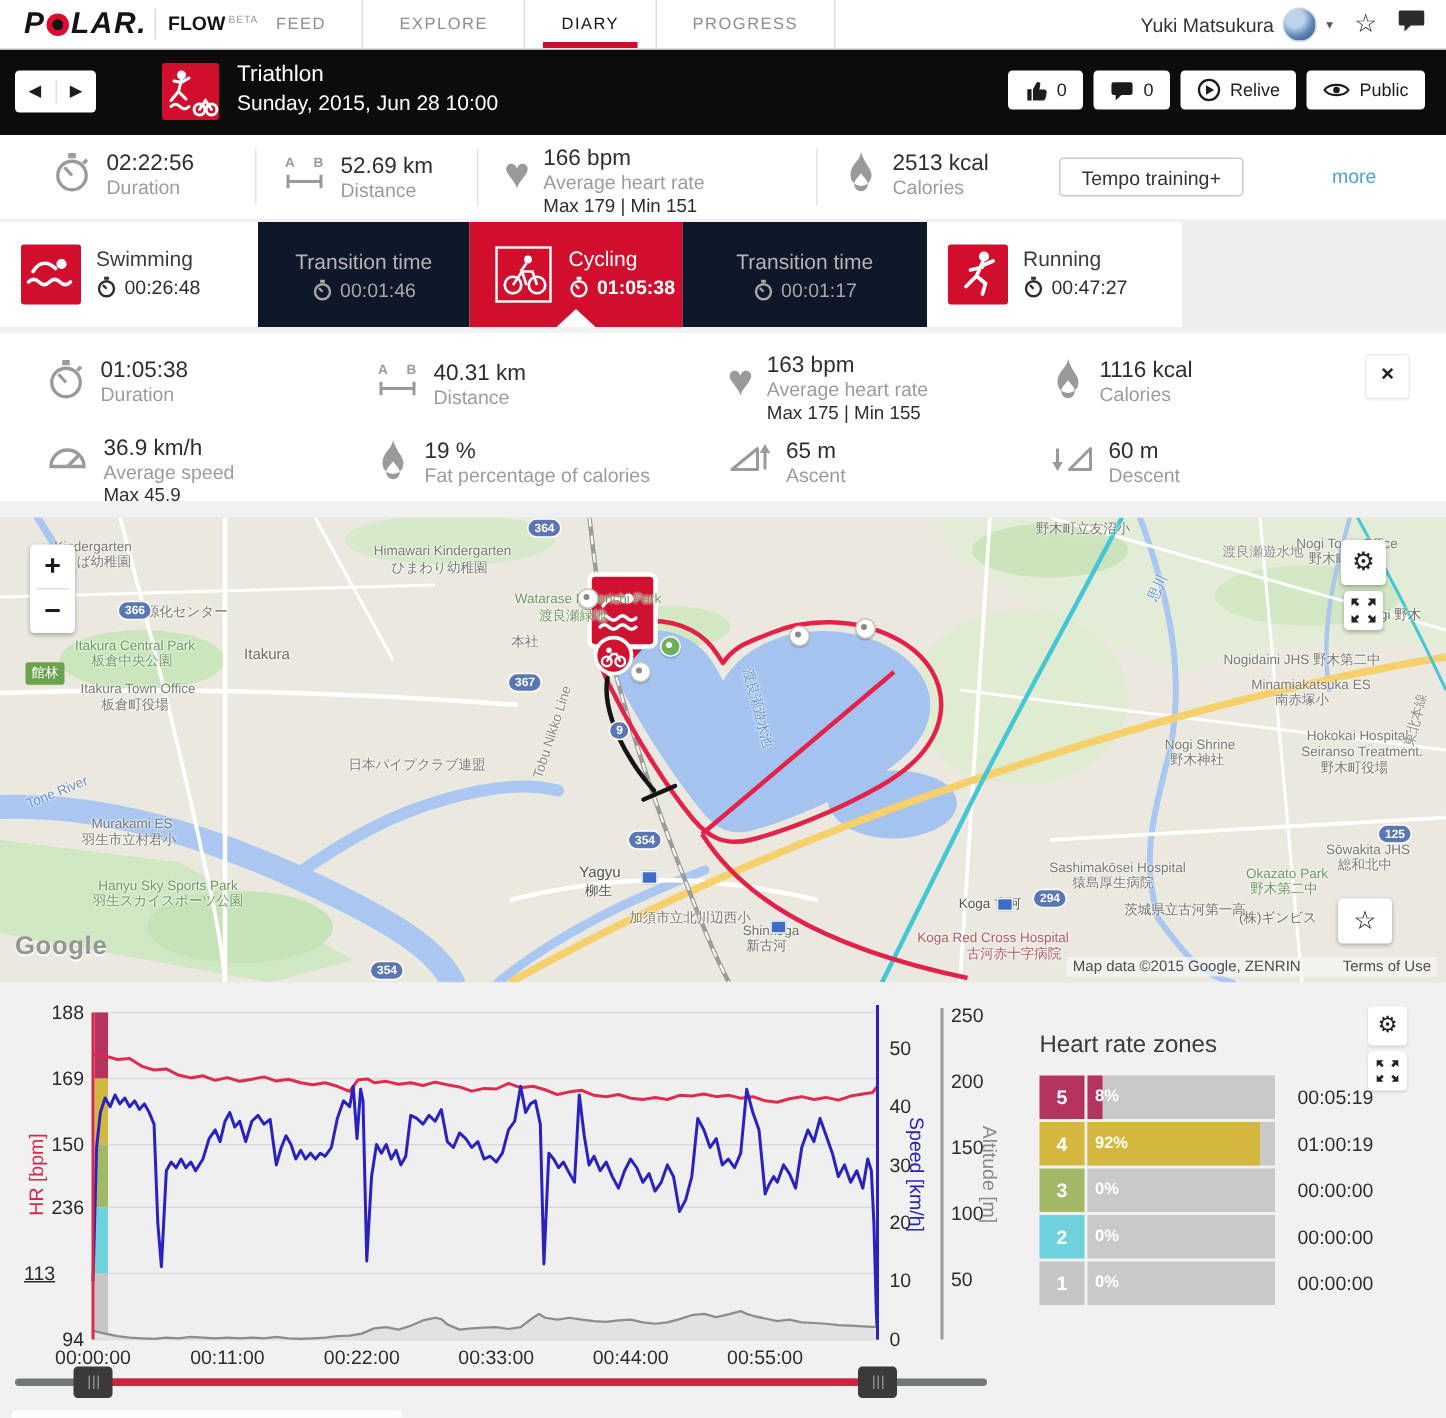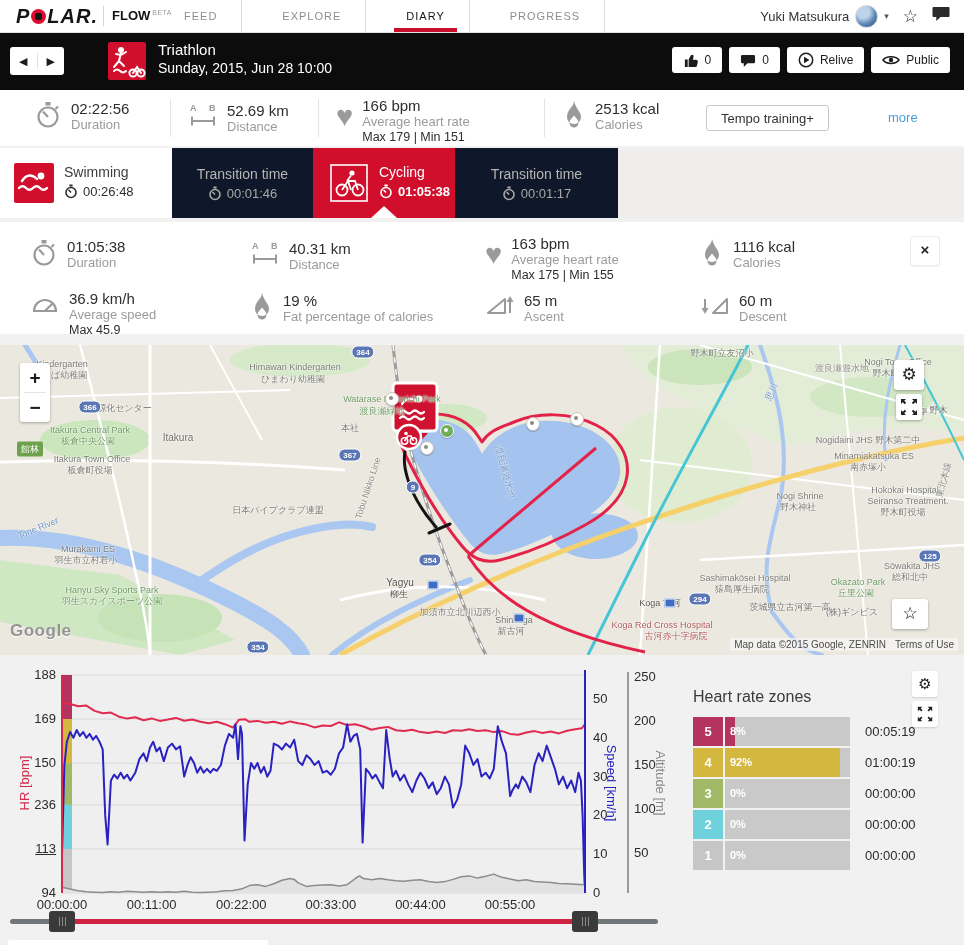--- a/index.html
+++ b/index.html
@@ -6,21 +6,21 @@
   body{width:964px;height:945px;position:relative;overflow:hidden;background:#f1f1f1;
        font-family:"Liberation Sans","DejaVu Sans",sans-serif;-webkit-font-smoothing:antialiased;}
   
   .nav{position:absolute;left:0;top:0;width:964px;height:32px;background:#fff;border-bottom:1px solid #e2e2e2;z-index:30;}
   .logo{position:absolute;left:16px;top:5px;font-size:20px;font-weight:bold;font-style:italic;color:#141414;letter-spacing:1px;display:flex;align-items:center;}
   .logo-o{display:inline-block;width:15px;height:15px;border-radius:50%;margin:0 1px;
           background:radial-gradient(circle,#141414 0 34%,#e00a31 35% 100%);}
   .brand-sep{position:absolute;left:103px;top:6px;height:20px;width:1px;background:#d7d7d7;}
   .flow{position:absolute;left:112px;top:8px;font-size:13px;font-weight:bold;color:#141414;}
   .flow sup{font-size:7px;color:#9a9a9a;font-weight:normal;letter-spacing:.5px;margin-left:2px;}
-  .menu{position:absolute;left:160px;top:0;height:32px;display:flex;gap:16px;}
+  .menu{position:absolute;left:160px;top:0;height:32px;display:flex;}
   .menu-item{position:relative;height:32px;line-height:32px;padding:0 24px;font-size:11px;letter-spacing:1px;color:#8d8d8d;border-right:1px solid #ddd;cursor:pointer;}
   .menu-item.active{color:#141414;}
   .menu-item.active::after{content:'';position:absolute;left:12px;right:12px;bottom:0;height:4px;background:#c8102e;}
   .nav-right{position:absolute;right:14px;top:0;height:32px;display:flex;align-items:center;gap:14px;}
   .user{display:flex;align-items:center;gap:6px;font-size:13px;color:#333;cursor:pointer;}
   .avatar{width:21px;height:21px;border-radius:50%;background:radial-gradient(circle at 35% 30%,#bcd3ea 0 30%,#5c85b4 60%,#2e4f78 100%);border:1px solid #cfd6dd;}
   .caret{font-size:9px;color:#555;}
   .star-btn{font-size:17px;color:#1d1d1d;cursor:pointer;}
   
   .hdr{position:absolute;left:0;top:32px;width:964px;height:58px;background:#0c0c0c;z-index:20;}
@@ -76,21 +76,21 @@
   .poi{position:absolute;width:12px;height:12px;border-radius:50%;background:#fff;border:1px solid #c9c5ba;transform:translate(-50%,-50%);box-shadow:0 1px 1px rgba(0,0,0,.2);}
   .poi::after{content:'';position:absolute;left:3px;top:3px;width:4px;height:4px;border-radius:50%;background:#8d8a80;}
   .poi.green{background:#6fae5b;border-color:#fff;}
   .poi.green::after{background:#fff;}
   .map-ctrl{position:absolute;background:#fff;border-radius:3px;box-shadow:0 1px 3px rgba(0,0,0,.3);text-align:center;cursor:pointer;}
   .zoomctl{left:20px;top:18px;width:30px;}
   .zoomctl .zbtn{height:29px;line-height:29px;font-size:19px;font-weight:bold;color:#1c1c1c;}
   .zoomctl .zsep{height:1px;background:#e3e3e3;margin:0 4px;}
   .gearbox{width:30px;height:30px;line-height:30px;font-size:17px;color:#222;}
   .google-logo{position:absolute;left:10px;bottom:14px;font-size:17px;font-weight:bold;color:#949494;text-shadow:0 1px 1px #fff;letter-spacing:.5px;}
-  .attr{position:absolute;right:6px;bottom:4px;font-size:10px;color:#4c4c4c;background:rgba(245,245,243,.75);padding:1px 4px;display:flex;gap:9px;}
+  .attr{position:absolute;right:6px;bottom:4px;font-size:10px;color:#4c4c4c;background:rgba(245,245,243,.75);padding:1px 4px;display:flex;gap:28px;}
   .attr .terms{cursor:pointer;}
   
   .chartsec{position:absolute;left:0;top:655px;width:964px;height:290px;background:#f1f1f1;}
   #chartsvg{position:absolute;left:0;top:0;}
   .tick{position:absolute;font-size:13px;color:#2b2b2b;}
   .axis-title{position:absolute;white-space:nowrap;font-size:13px;}
   .xlab{position:absolute;top:242px;transform:translateX(-50%);font-size:13px;color:#2b2b2b;}
   .slider-track{position:absolute;left:10px;top:264px;width:648px;height:5px;background:#70787a;border-radius:3px;}
   .slider-fill{position:absolute;left:62px;top:264px;width:523px;height:5px;background:#cf2342;}
   .handle{position:absolute;top:256px;width:26px;height:21px;background:#3a3a3a;border-radius:3px;cursor:ew-resize;display:flex;align-items:center;justify-content:center;gap:2px;}
@@ -327,20 +327,43 @@
           <div class="seg-label">Transition time</div>
         <div class="seg-time">
             <svg width="14" height="15" viewBox="0 0 14 15">
               <g stroke="#a8a8a4" stroke-width="1.6" fill="none">
                 <circle cx="7" cy="8.5" r="5"></circle>
                 <path d="M7,8.5 L4.6,6"></path>
               </g>
               <rect x="5.4" y="0.5" width="3.2" height="2" fill="#a8a8a4"></rect>
             </svg>
             <span>00:01:17</span>
+          </div>
+      </div>
+    </div>
+    <div class="seg seg-white" style="width:170px;">
+      <div class="seg-icon">
+        <svg width="40" height="40" viewBox="0 0 40 40">
+            <circle cx="24" cy="8" r="3.4" fill="#fff"></circle>
+            <g stroke="#fff" stroke-width="2.5" fill="none" stroke-linecap="round">
+              <path d="M23,12 L19,21 M19,21 L25,26 L23,33 M19,21 L12,28 M23,14 L30,11 M23,15 L15,17"></path>
+            </g>
+          </svg>
+      </div>
+      <div class="seg-body">
+          <div class="seg-label">Running</div>
+        <div class="seg-time">
+            <svg width="14" height="15" viewBox="0 0 14 15">
+              <g stroke="#2e2e2e" stroke-width="1.6" fill="none">
+                <circle cx="7" cy="8.5" r="5"></circle>
+                <path d="M7,8.5 L4.6,6"></path>
+              </g>
+              <rect x="5.4" y="0.5" width="3.2" height="2" fill="#2e2e2e"></rect>
+            </svg>
+            <span>00:47:27</span>
           </div>
       </div>
     </div>
     <div class="seg-fill"></div>
   </div>
 
   <div class="details">
     <div class="stat" style="left:30px;top:16px;">
       <span class="icon-gray"><svg width="28" height="30" viewBox="0 0 28 30">
             <g stroke="currentColor" stroke-width="2.2" fill="none">
@@ -559,21 +582,21 @@
         <span class="map-label" style="left: 112px; top: 245px; color: rgb(109, 154, 98);">Hanyu Sky Sports Park</span>
         <span class="map-label" style="left: 112px; top: 256px; color: rgb(109, 154, 98);">羽生スカイスポーツ公園</span>
         <span class="map-label" style="left: 400px; top: 237px; color: rgb(85, 85, 79); font-size: 10px;">Yagyu</span>
         <span class="map-label" style="left: 399px; top: 249px; color: rgb(85, 85, 79);">柳生</span>
         <span class="map-label" style="left: 460px; top: 267px;">加須市立北川辺西小</span>
         <span class="map-label" style="left: 514px; top: 275px; color: rgb(111, 111, 105);">Shinkoga</span>
         <span class="map-label" style="left: 511px; top: 286px; color: rgb(111, 111, 105);">新古河</span>
         <span class="map-label" style="left: 745px; top: 233px;">Sashimakōsei Hospital</span>
         <span class="map-label" style="left: 742px; top: 244px;">猿島厚生病院</span>
         <span class="map-label" style="left: 858px; top: 237px; color: rgb(109, 154, 98);">Okazato Park</span>
-        <span class="map-label" style="left: 856px; top: 248px; color: rgb(109, 154, 98);">丘里公園</span>
+        <span class="map-label" style="left: 856px; top: 248px; color: rgb(109, 154, 98);">野木第二中</span>
         <span class="map-label" style="left: 912px; top: 221px;">Sōwakita JHS</span>
         <span class="map-label" style="left: 910px; top: 232px;">総和北中</span>
         <span class="map-label" style="left: 660px; top: 258px; color: rgb(85, 85, 79);">Koga 古河</span>
         <span class="map-label" style="left: 662px; top: 280px; color: rgb(176, 90, 90);">Koga Red Cross Hospital</span>
         <span class="map-label" style="left: 676px; top: 291px; color: rgb(176, 90, 90);">古河赤十字病院</span>
         <span class="map-label" style="left: 852px; top: 267px; color: rgb(111, 111, 105);">(株)ギンビス</span>
         <span class="map-label" style="left: 790px; top: 262px; color: rgb(111, 111, 105);">茨城県立古河第一高</span>
         <span class="road-badge" style="left: 363px; top: 7px;">364</span>
         <span class="road-badge" style="left: 90px; top: 62px;">366</span>
         <span class="road-badge" style="left: 350px; top: 110px;">367</span>
@@ -645,21 +668,21 @@
         </g>
       <line x1="62" y1="675" x2="62" y2="893" stroke="#d5294d" stroke-width="2"></line>
       <line x1="585" y1="670" x2="585" y2="893" stroke="#2a22c0" stroke-width="2"></line>
       <line x1="628" y1="672" x2="628" y2="893" stroke="#9a9a9a" stroke-width="2"></line>
     </svg>
     <div id="tick-layer">
         <span class="tick" style="left: 16px; top: 12px; width: 40px; text-align: right;">188</span>
         <span class="tick" style="left: 16px; top: 56.0638px; width: 40px; text-align: right;">169</span>
         <span class="tick" style="left: 16px; top: 100.128px; width: 40px; text-align: right;">150</span>
         <span class="tick" style="left: 16px; top: 141.872px; width: 40px; text-align: right;">236</span>
-        <span class="tick" style="left: 16px; top: 185.936px; width: 40px; text-align: right; text-decoration: underline;">113</span>
+        <span class="tick" style="left: 16px; top: 185.936px; width: 40px;  text-decoration: underline;">113</span>
         <span class="tick" style="left: 16px; top: 230px; width: 40px; text-align: right;">94</span>
         <span class="tick" style="left: 593px; top: 36px;">50</span>
         <span class="tick" style="left: 593px; top: 74.8px;">40</span>
         <span class="tick" style="left: 593px; top: 113.6px;">30</span>
         <span class="tick" style="left: 593px; top: 152.4px;">20</span>
         <span class="tick" style="left: 593px; top: 191.2px;">10</span>
         <span class="tick" style="left: 593px; top: 230px;">0</span>
         <span class="tick" style="left: 634px; top: 14px;">250</span>
         <span class="tick" style="left: 634px; top: 58px;">200</span>
         <span class="tick" style="left: 634px; top: 102px;">150</span>

